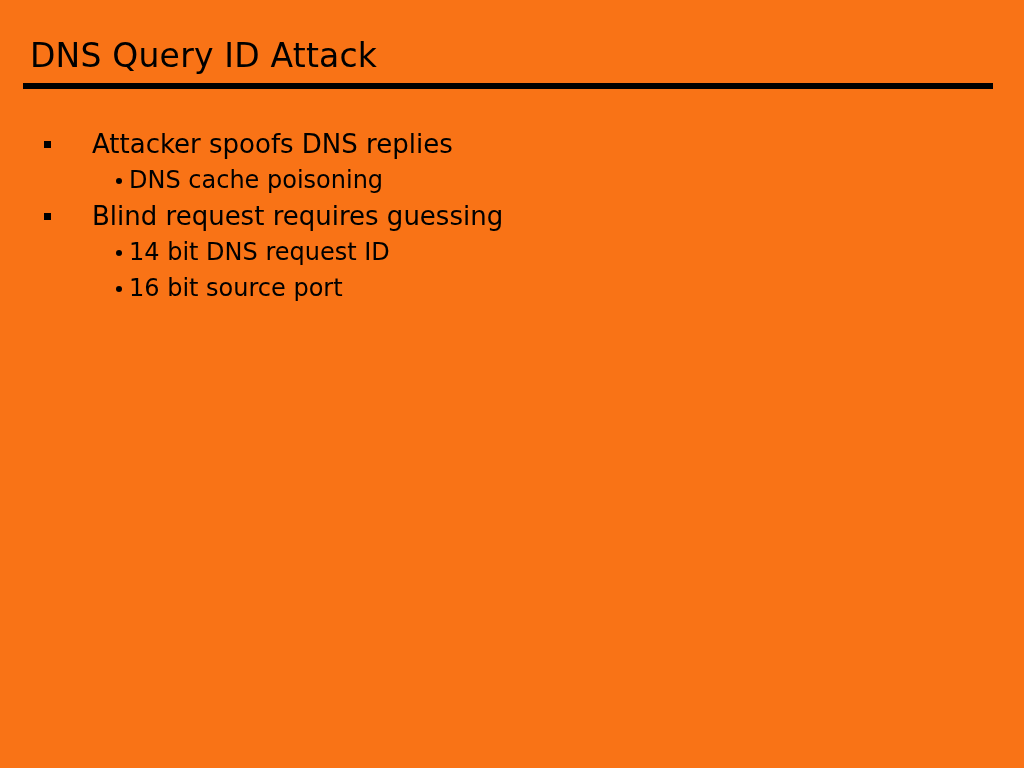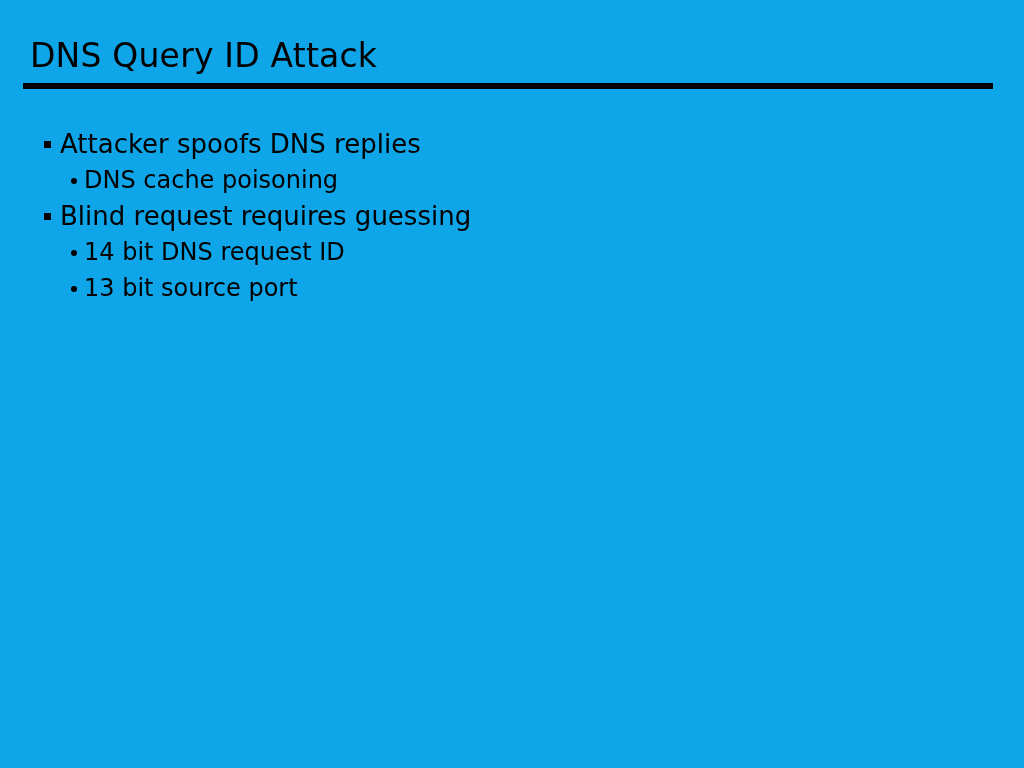--- a/index.html
+++ b/index.html
@@ -11,21 +11,21 @@
     width: 1024px;
     height: 768px;
     overflow: hidden;
     font-family: "DejaVu Sans", sans-serif;
   }
 
   .slide {
     position: relative;
     width: 1024px;
     height: 768px;
-    background: #0ea5e9;
+    background: #f97316;
     box-sizing: border-box;
   }
 
   
   .slide-title {
     position: absolute;
     left: 30px;
     top: 36px;
     font-family: "DejaVu Sans", sans-serif;
     font-size: 33px;
@@ -55,27 +55,28 @@
 
   .bullet-row {
     position: relative;
     height: 36px;
     line-height: 36px;
     white-space: nowrap;
     color: #000000;
   }
 
   .bullet-row.level-1 {
-    padding-left: 60px;
+    padding-left: 92px;
     font-size: 26px;
   }
 
   .bullet-row.level-2 {
     padding-left: 84px;
     font-size: 24px;
+    margin-left: 45px;
   }
 
   .marker {
     position: absolute;
     display: block;
   }
 
   .bullet-row.level-1 .marker {
     left: 44px;
     top: 15px;
@@ -124,18 +125,18 @@
       <span class="bullet-text">Blind request requires guessing</span>
     </div>
 
     <div class="bullet-row level-2">
       <span class="marker"></span>
       <span class="bullet-text">14 bit DNS request ID</span>
     </div>
 
     <div class="bullet-row level-2">
       <span class="marker"></span>
-      <span class="bullet-text">13 bit source port</span>
+      <span class="bullet-text">16 bit source port</span>
     </div>
 
   </div>
 
 </div>
 
 </body></html>

